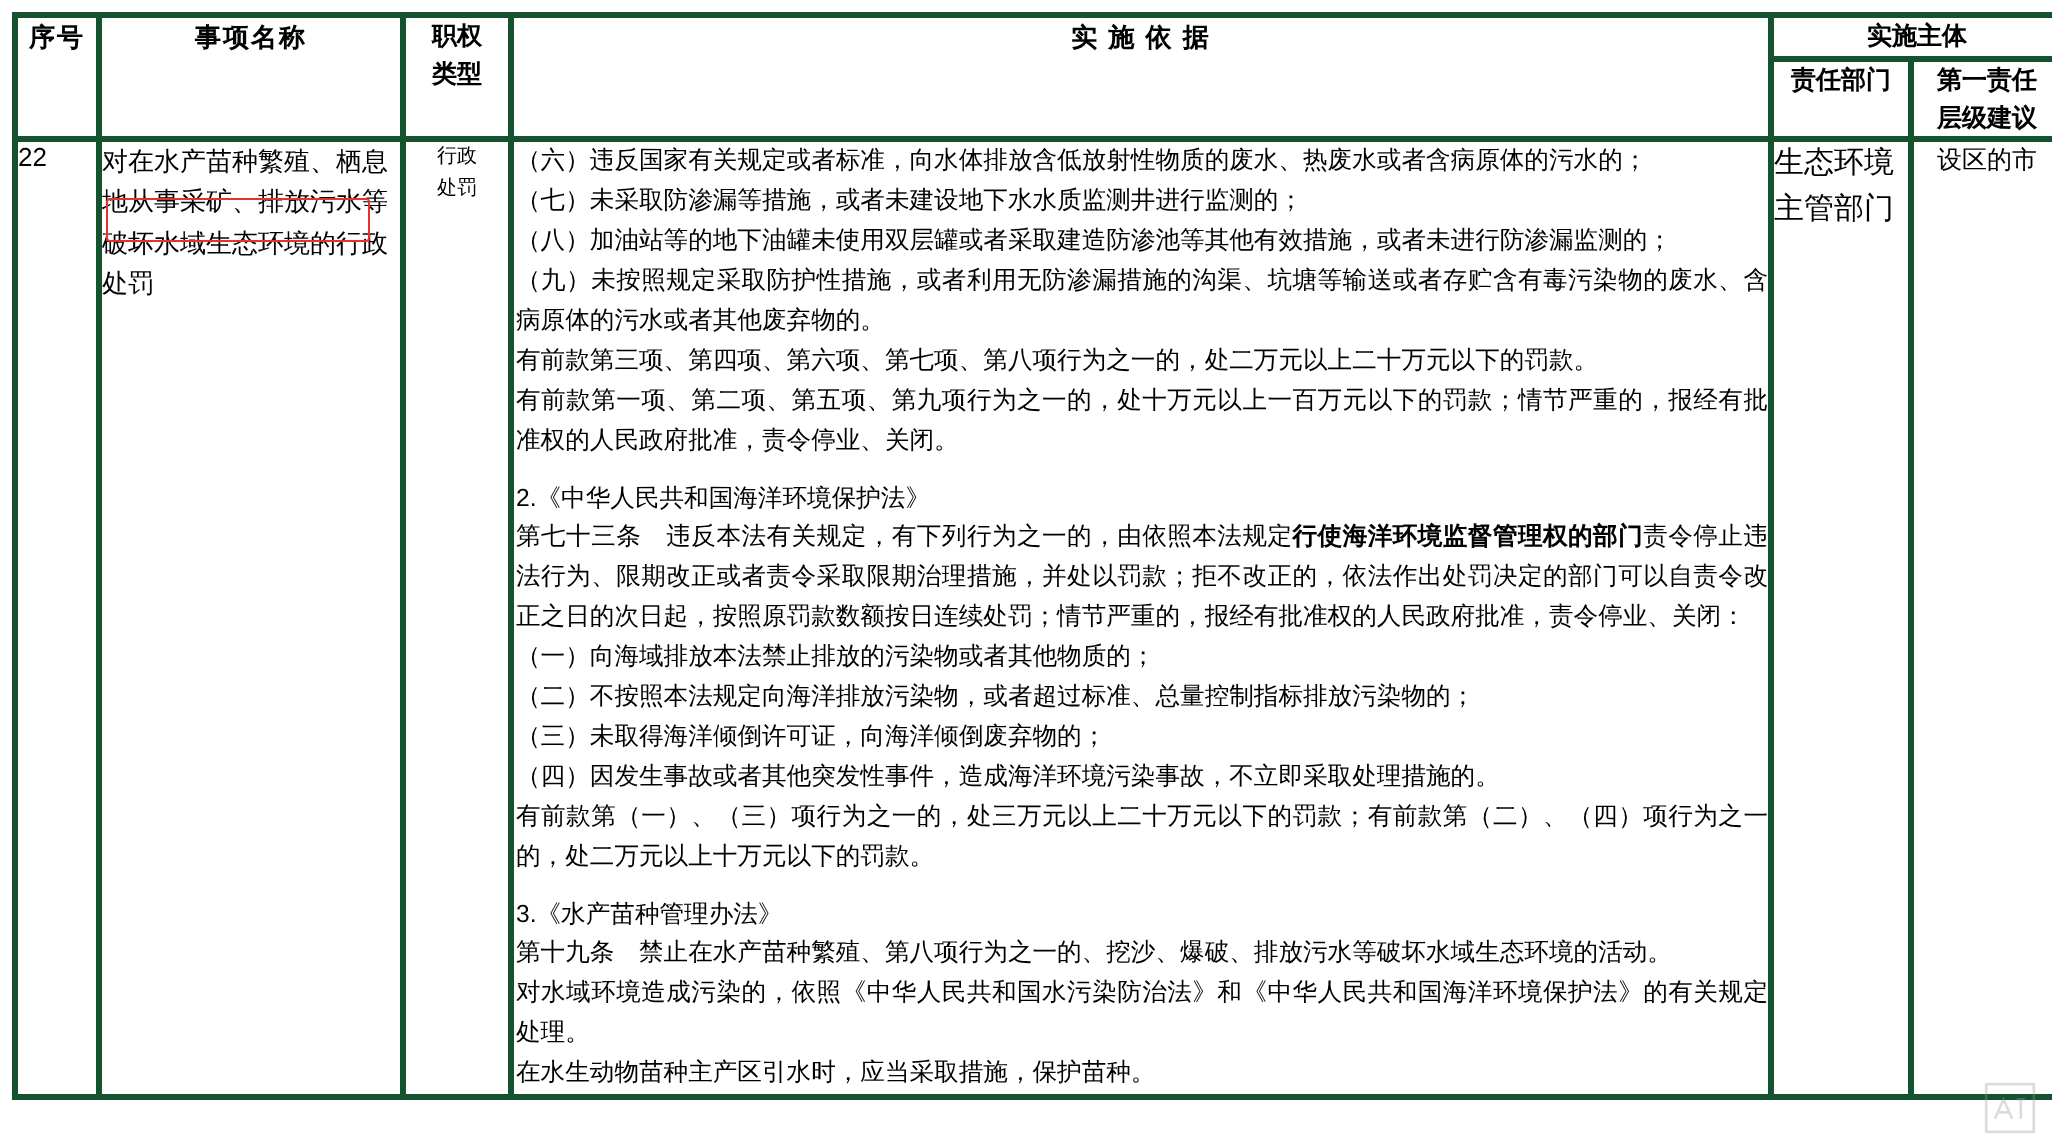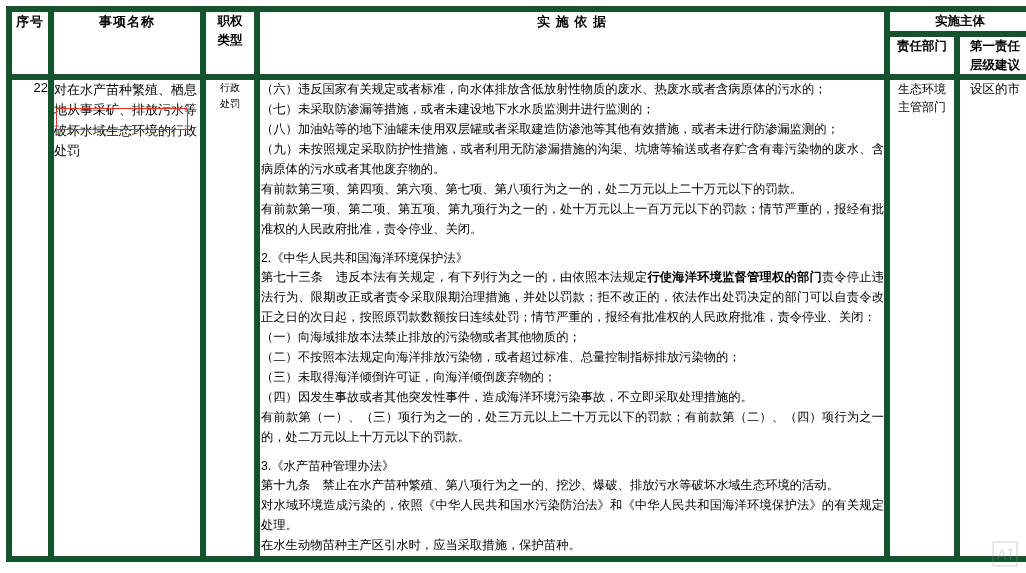--- a/index.html
+++ b/index.html
@@ -21,21 +21,21 @@
     box-sizing: border-box;
     padding: 6px 6px 0 6px;
   }
   table.doc {
     border-collapse: collapse;
     width: 1014px;
     table-layout: fixed;
     font-size: 12px;
   }
   table.doc td, table.doc th {
-    border: 6px solid #14532d;
+    border: 3px solid #14532d;
     vertical-align: top;
     padding: 0;
   }
   
   .th-center {
     text-align: center;
     vertical-align: middle;
     font-weight: bold;
     font-size: 13px;
     letter-spacing: 1px;
@@ -52,42 +52,42 @@
     font-family: Liberation Serif, serif;
   }
   .col-seq { width: 42px; }
   .col-name { width: 152px; }
   .col-type { width: 54px; }
   .col-basis { width: 630px; }
   .col-dept { width: 70px; }
   .col-level { width: 76px; }
 
   .cell-seq {
-    text-align: right;
+    text-align: left;
     vertical-align: middle;
     font-size: 13px;
   }
   .cell-name {
     vertical-align: middle;
     font-size: 13px;
     line-height: 1.55;
     padding: 2px 4px;
     position: relative;
   }
   .cell-type {
     vertical-align: middle;
     text-align: center;
     font-size: 10px;
     line-height: 1.55;
     padding: 2px 2px;
   }
   .cell-dept {
     vertical-align: middle;
-    text-align: center;
-    font-size: 12px;
+    text-align: left;
+    font-size: 15px;
     line-height: 1.5;
     padding: 2px 2px;
   }
   .cell-level {
     vertical-align: middle;
     text-align: center;
     font-size: 12.5px;
     line-height: 1.5;
     padding: 2px 2px;
   }

